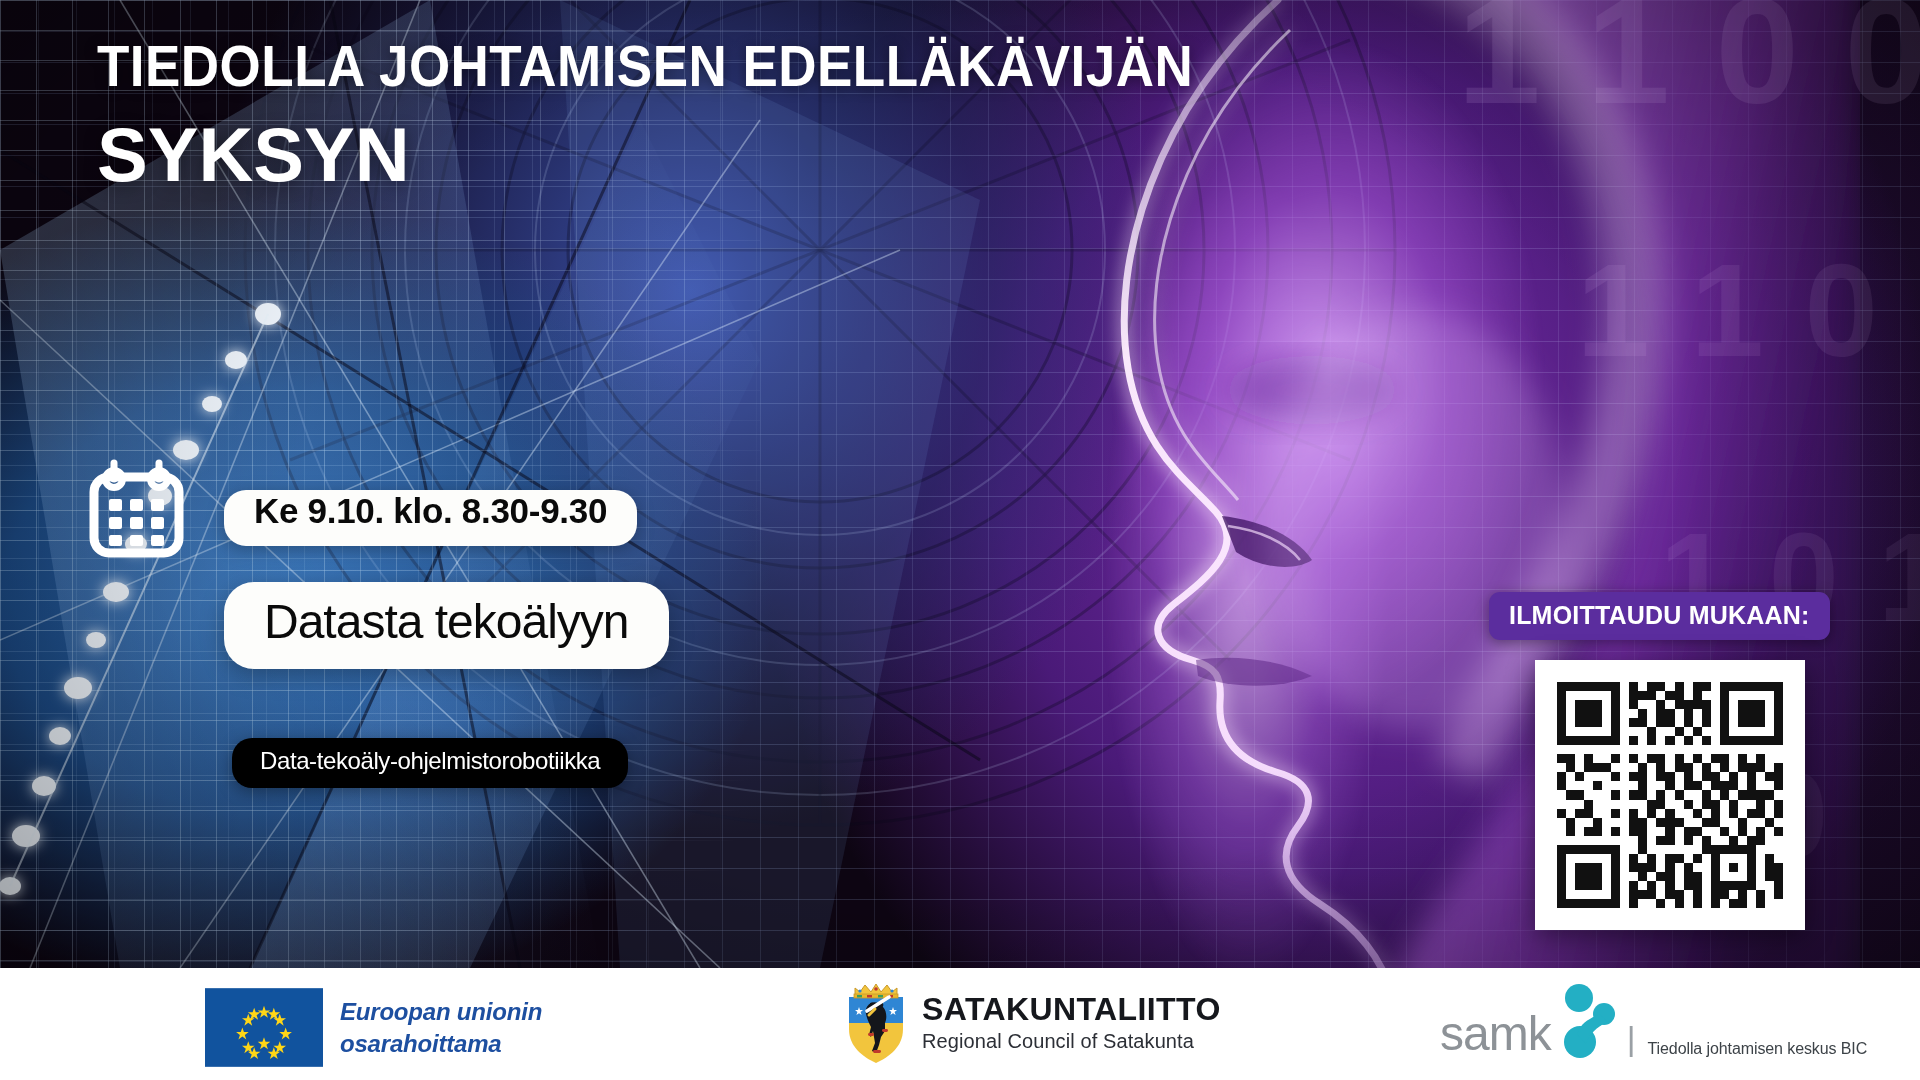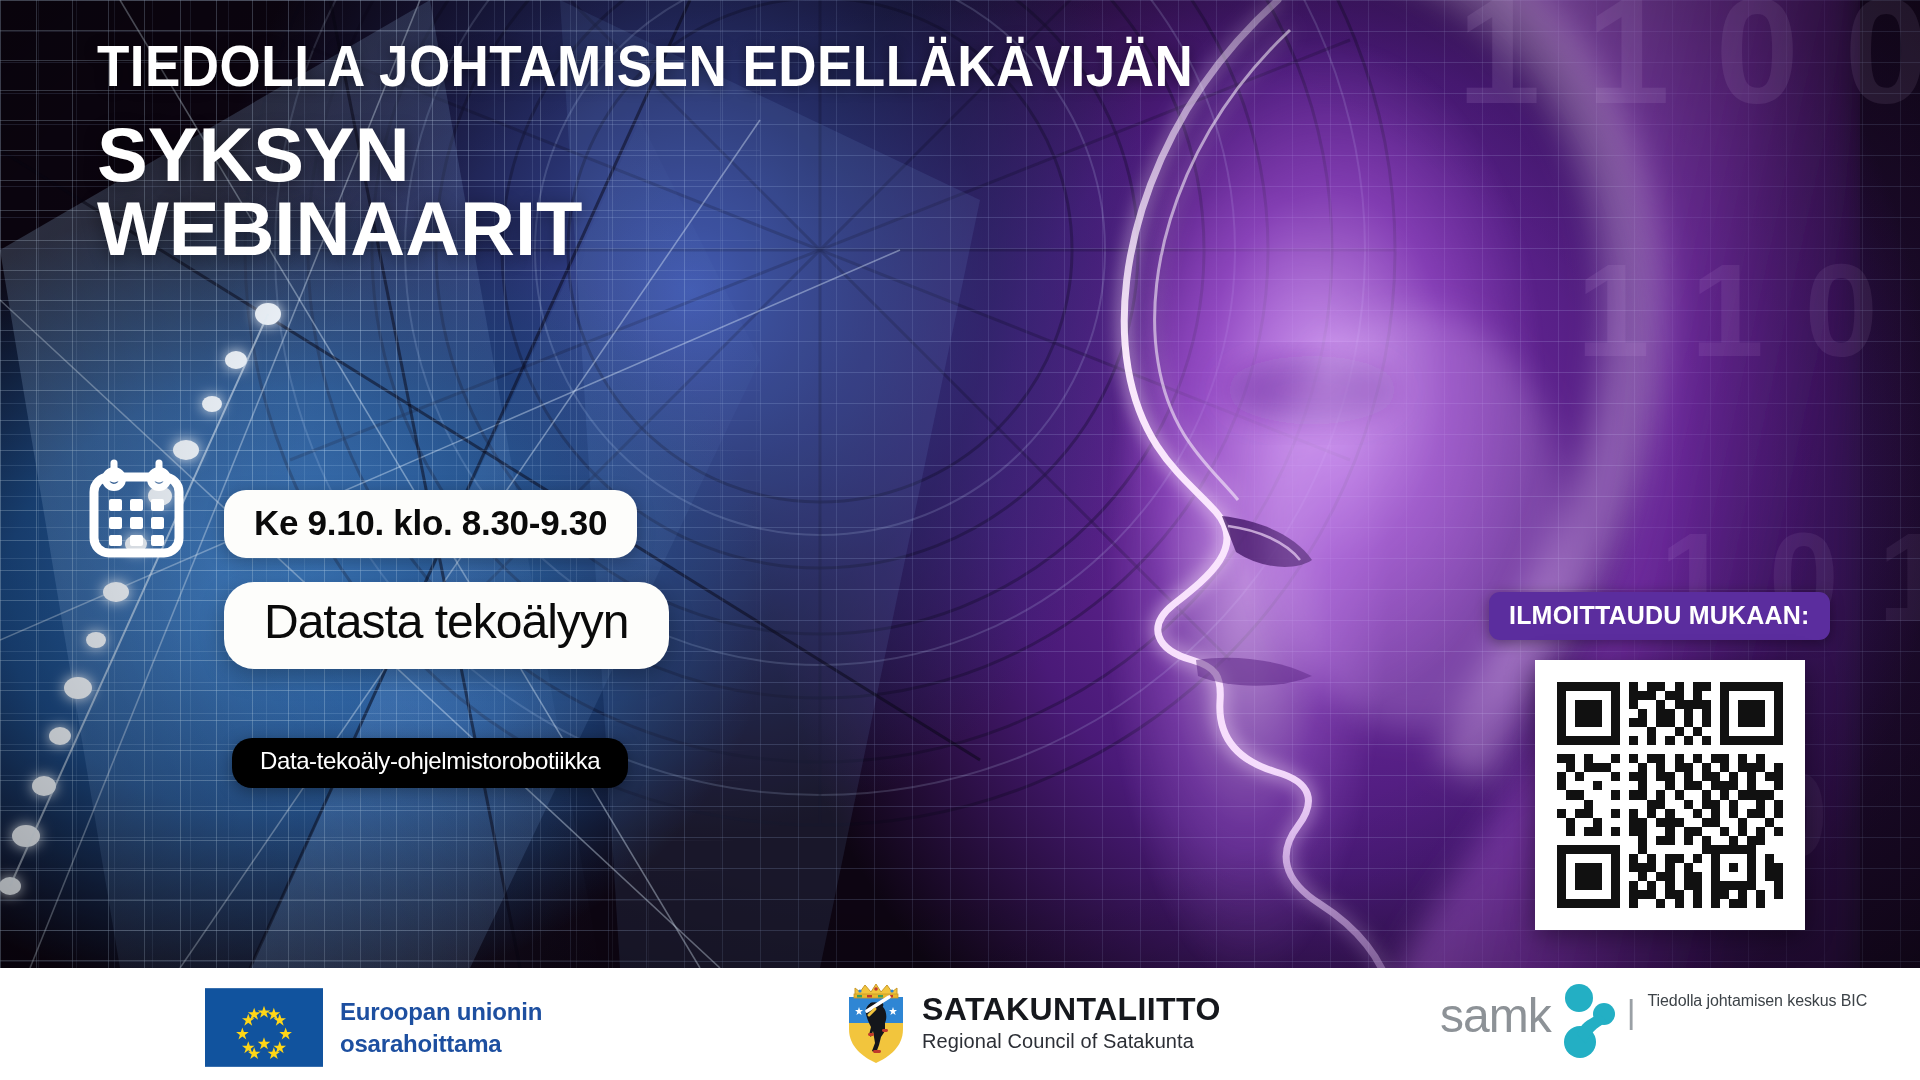--- a/index.html
+++ b/index.html
@@ -95,21 +95,21 @@
   .h-big span{ display:block; }
 
   
   .cal-icon{ position:absolute; left:84px; top:455px; width:105px; height:105px; }
   .cal-icon svg{ width:100%; height:100%; }
 
   .badge-date{
     position:absolute; left:224px; top:490px;
     background:#fdfdfb; color:#0a0a0a;
     border-radius:22px;
-    padding:13px 30px 15px 30px;
+    padding:1px 30px 15px 30px;
     font-size:35px; font-weight:700; letter-spacing:-.3px;
     box-shadow:0 4px 18px rgba(0,0,0,.28);
     white-space:nowrap;
   }
   .badge-title{
     position:absolute; left:224px; top:582px;
     background:#fdfdfb; color:#0a0a0a;
     border-radius:30px;
     padding:12px 40px 20px 40px;
     font-size:48px; font-weight:400; letter-spacing:-1px;
@@ -148,30 +148,31 @@
   .footer{
     position:absolute; left:0; top:968px; width:1920px; height:112px;
     background:#ffffff;
   }
   .logo-eu{ position:absolute; left:205px; top:20px; display:flex; align-items:center; gap:17px; }
   .eu-flag{ width:118px; height:79px; }
   .eu-flag svg{ width:100%; height:100%; display:block; }
   .eu-text{
     color:#1d4fa0; font-weight:700; font-size:24px; line-height:1.30;
     letter-spacing:-.2px;
+    font-style:italic;
   }
   .eu-text span{ display:block; }
 
   .logo-sata{ position:absolute; left:845px; top:13px; display:flex; align-items:center; gap:15px; }
   .sata-arms{ width:62px; height:84px; }
   .sata-arms svg{ width:100%; height:100%; display:block; }
   .sata-main{ color:#16181d; font-weight:700; font-size:32px; letter-spacing:.4px; line-height:1.05; }
   .sata-sub{ color:#2c2f36; font-weight:400; font-size:20px; letter-spacing:.1px; margin-top:3px; }
 
-  .logo-samk{ position:absolute; left:1440px; top:24px; display:flex; align-items:flex-start; gap:0px; }
+  .logo-samk{ position:absolute; left:1440px; top:24px; display:flex; align-items:flex-end; gap:0px; }
   .samk-word{
     color:#8d9297; font-size:48px; font-weight:400; letter-spacing:-1px; line-height:1;
     margin-right:6px;
   }
   .samk-mark{ width:62px; height:76px; margin-top:-10px; }
   .samk-mark svg{ width:100%; height:100%; display:block; }
   .samk-div{ color:#9aa0a5; font-size:34px; font-weight:300; margin:0 12px 0 8px; }
   .samk-tag{ color:#3d4348; font-size:16px; font-weight:400; letter-spacing:-.1px; }
 </style>
 </head>
@@ -336,21 +337,20 @@
         </g>
       </svg>
     </div>
 
     <div class="vignette"></div>
 
     <div class="kicker">TIEDOLLA JOHTAMISEN EDELLÄKÄVIJÄN</div>
 
     <div class="h-big">
       <span>SYKSYN</span>
-      <span>WEBINAARIT</span>
     </div>
 
     <div class="cal-icon">
       <svg viewBox="0 0 105 105" xmlns="http://www.w3.org/2000/svg">
         <g fill="none" stroke="#ffffff" stroke-width="7" stroke-linecap="round">
           <path d="M30,8 L30,24"></path>
           <path d="M75,8 L75,24"></path>
         </g>
         <circle cx="30" cy="24" r="8.5" fill="none" stroke="#ffffff" stroke-width="7"></circle>
         <circle cx="75" cy="24" r="8.5" fill="none" stroke="#ffffff" stroke-width="7"></circle>

